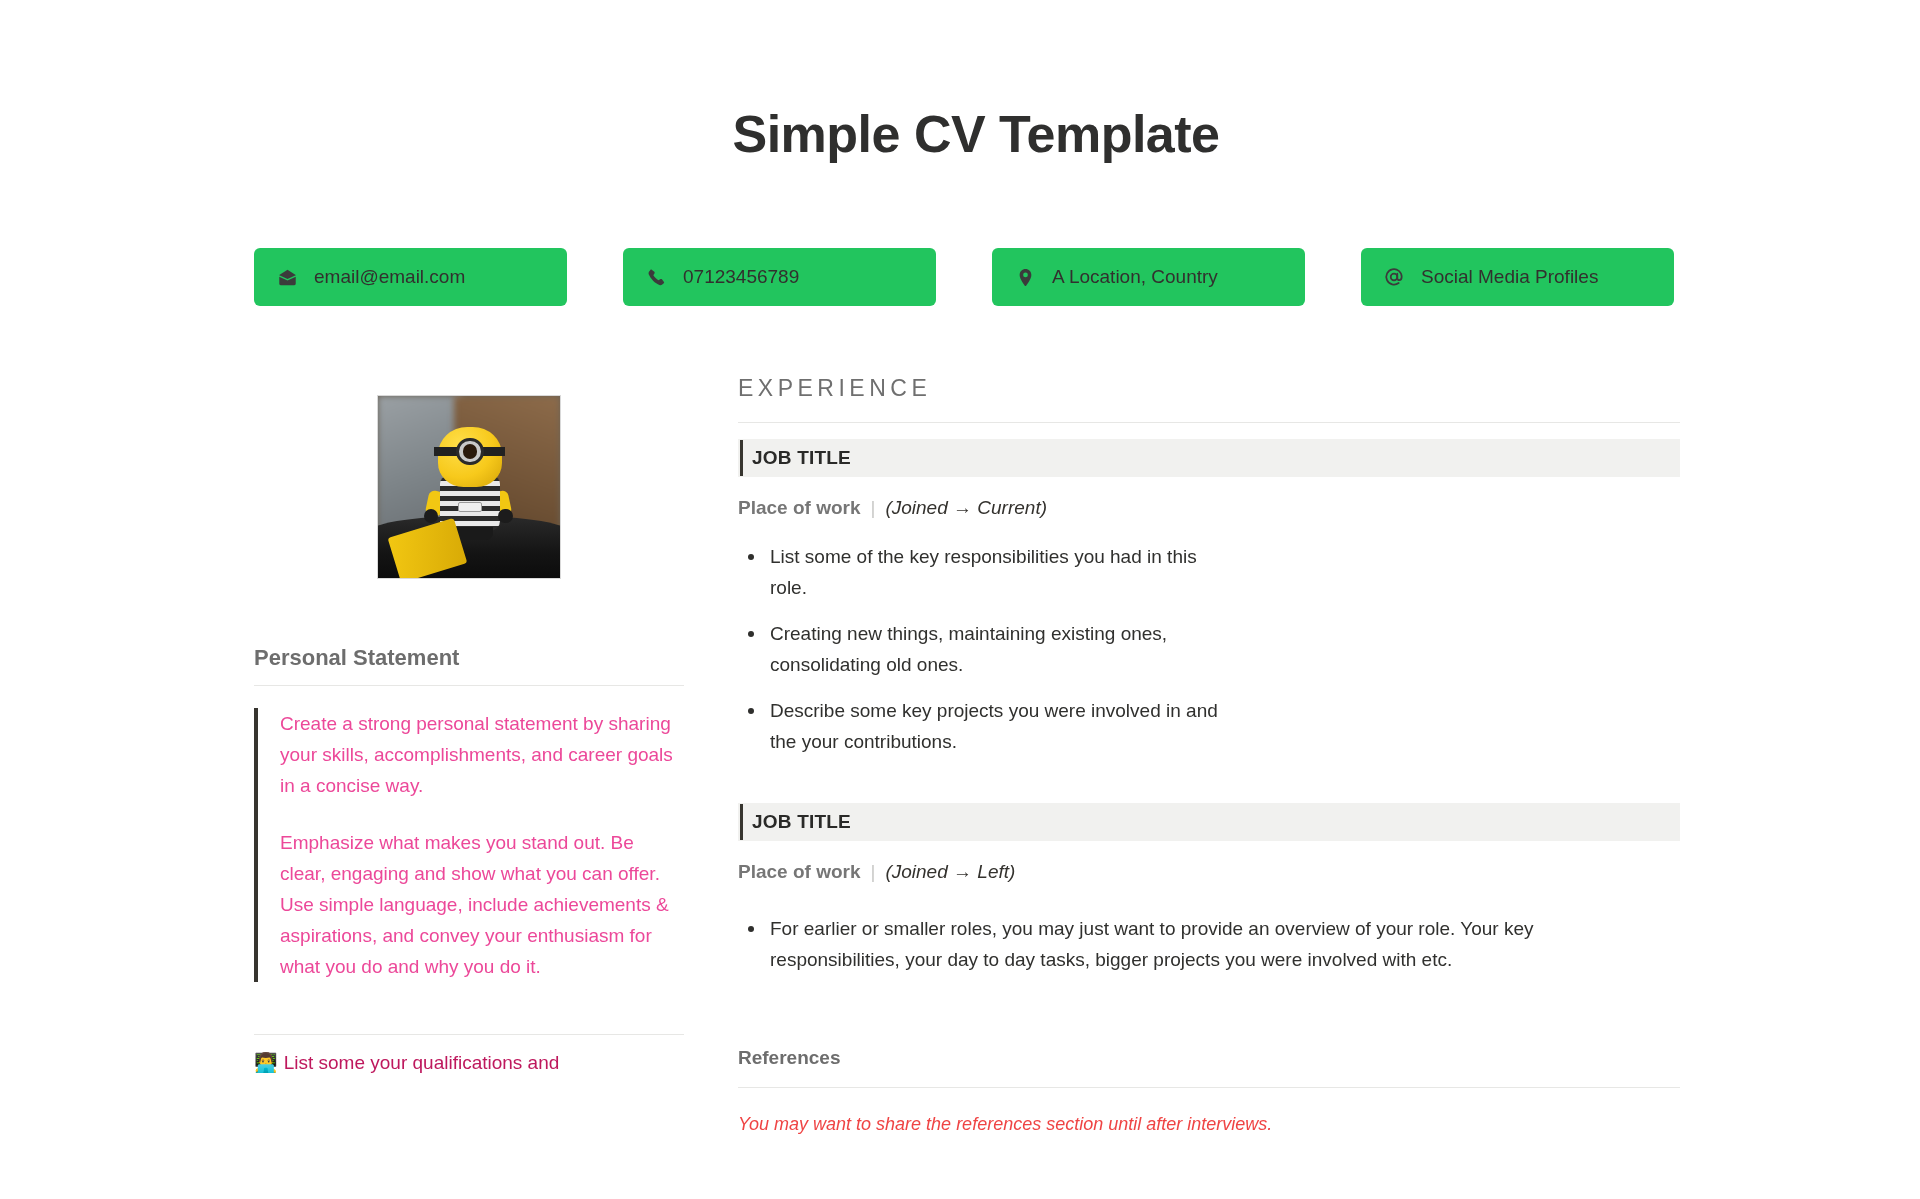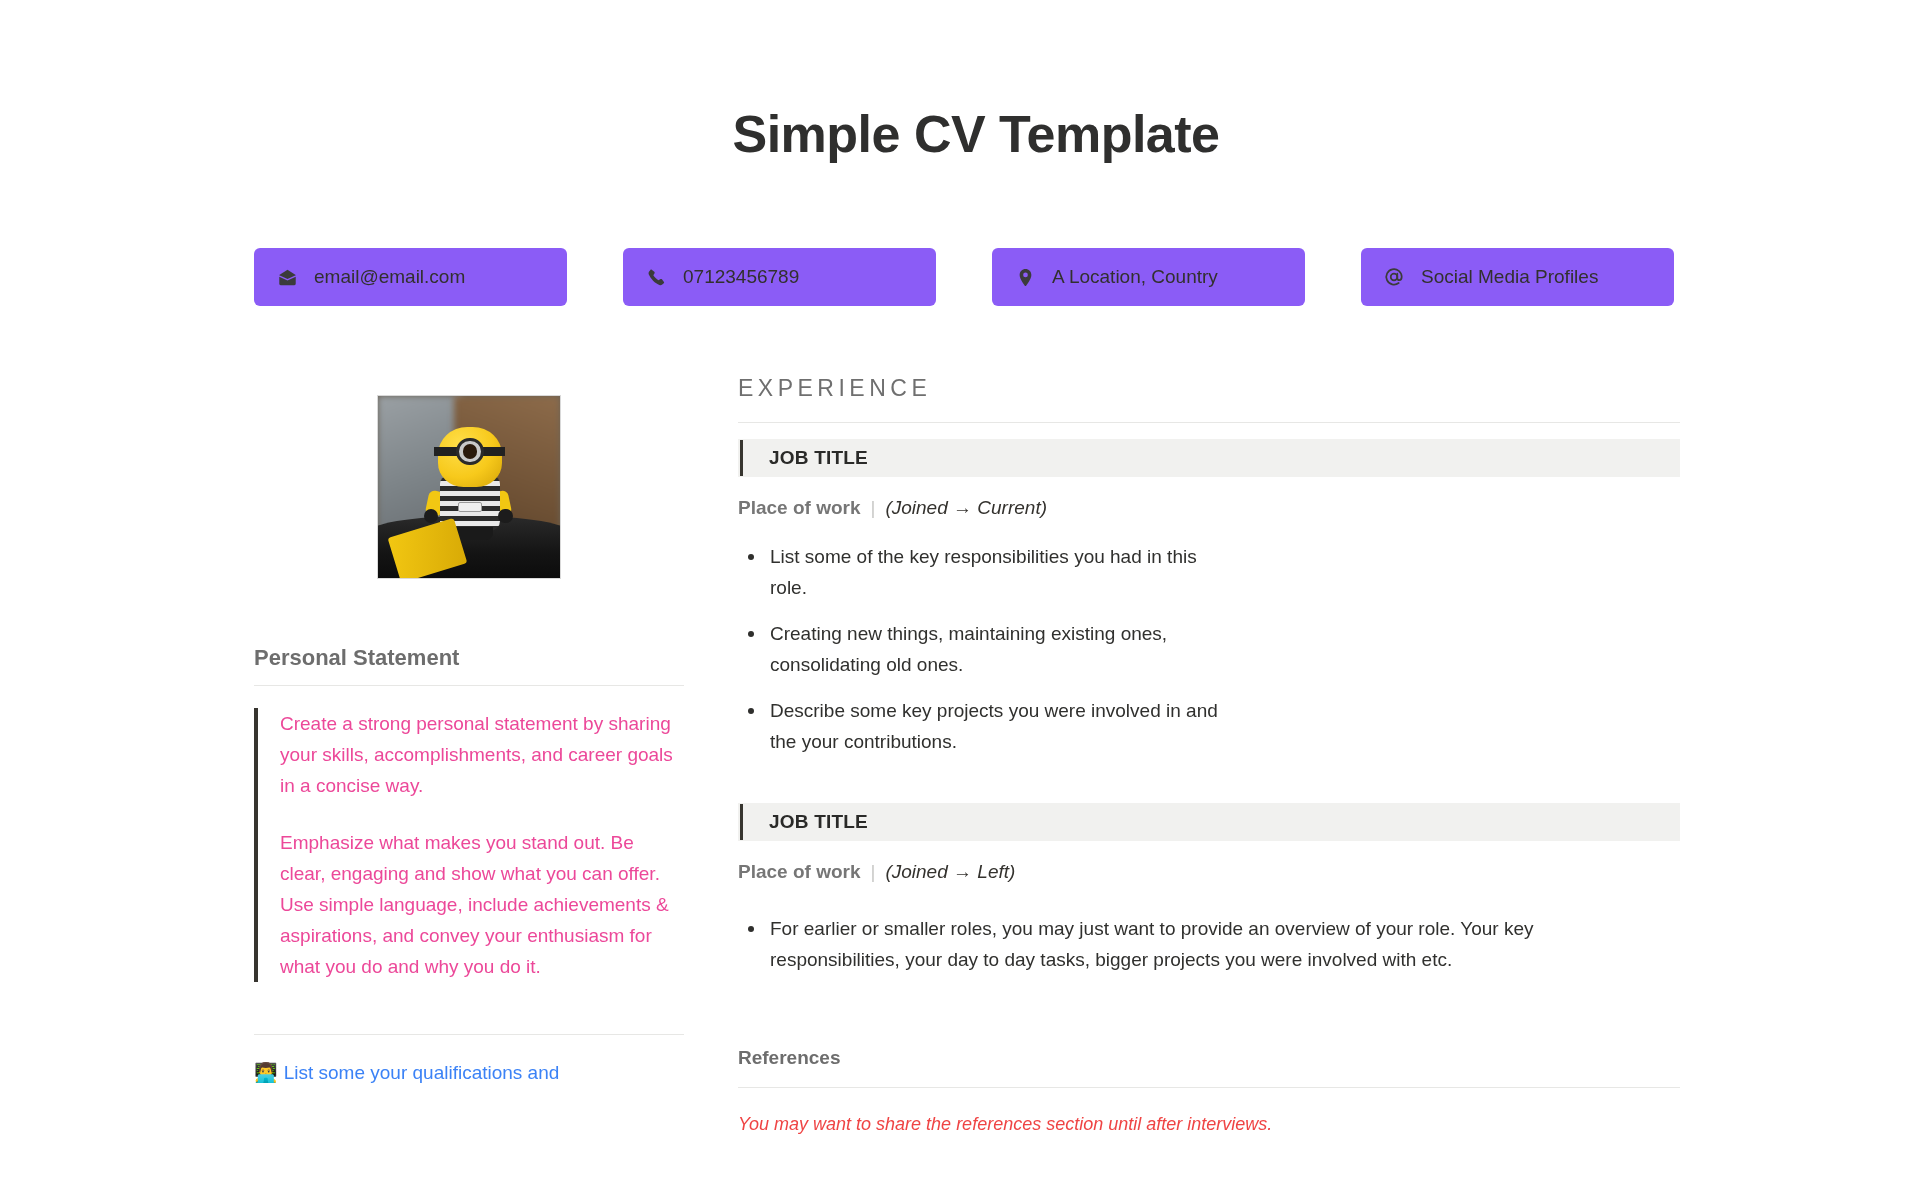--- a/index.html
+++ b/index.html
@@ -39,21 +39,21 @@
     position: absolute;
     top: 248px;
     left: 254px;
     width: 1420px;
     display: flex;
     gap: 56px;
   }
   .pill {
     flex: 1 1 0;
     height: 58px;
-    background: #8b5cf6;
+    background: #22c55e;
     border-radius: 6px;
     display: flex;
     align-items: center;
     padding: 0 22px;
     gap: 16px;
   }
   .pill .pill-icon {
     width: 22px;
     height: 22px;
     flex: 0 0 22px;
@@ -155,22 +155,22 @@
   .blockquote p {
     font-size: 19px;
     line-height: 31px;
     color: #ec4899;
   }
   .blockquote p + p { margin-top: 26px; }
 
   .qual-line {
     font-size: 19px;
     line-height: 31px;
-    color: #3b82f6;
-    margin-top: 22px;
+    color: #be185d;
+    margin-top: 12px;
   }
   .emoji { font-size: 19px; margin-right: 6px; }
 
   
   .col-right {
     position: absolute;
     left: 484px;
     top: 0;
     width: 942px;
   }
@@ -185,21 +185,21 @@
     background: #e7e7e5;
     margin-top: 20px;
   }
 
   .job-bar {
     position: relative;
     background: #f1f1ef;
     height: 38px;
     display: flex;
     align-items: center;
-    padding-left: 31px;
+    padding-left: 14px;
     margin-top: 16px;
   }
   .job-bar::before {
     content: "";
     position: absolute;
     left: 2px;
     top: 1px;
     bottom: 1px;
     width: 3px;
     background: #37352f;

